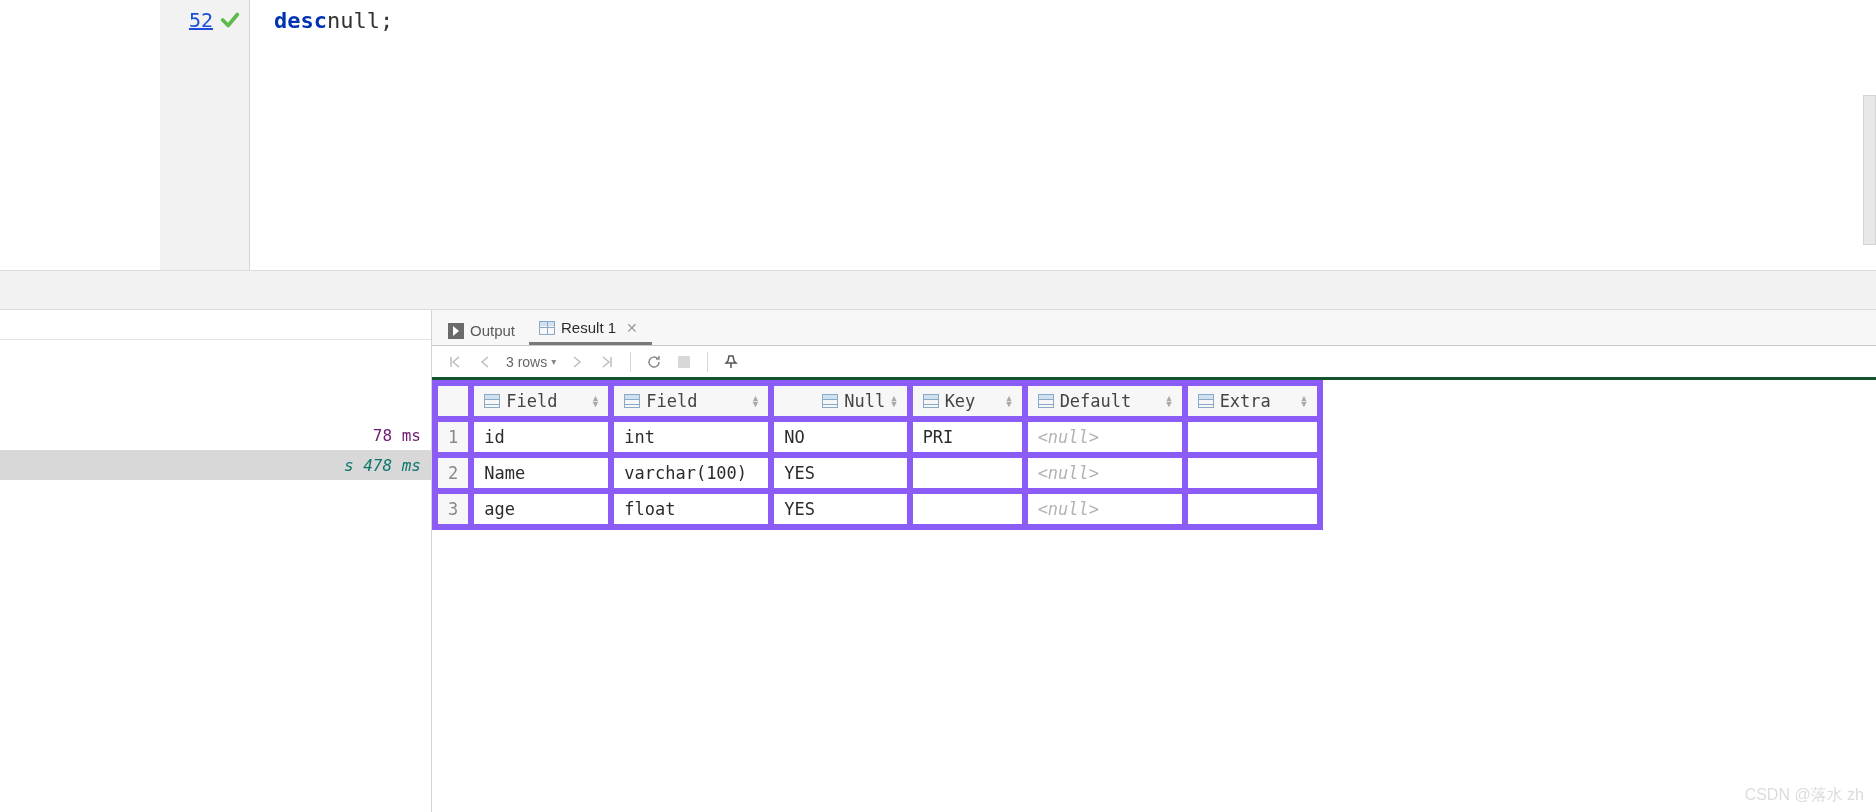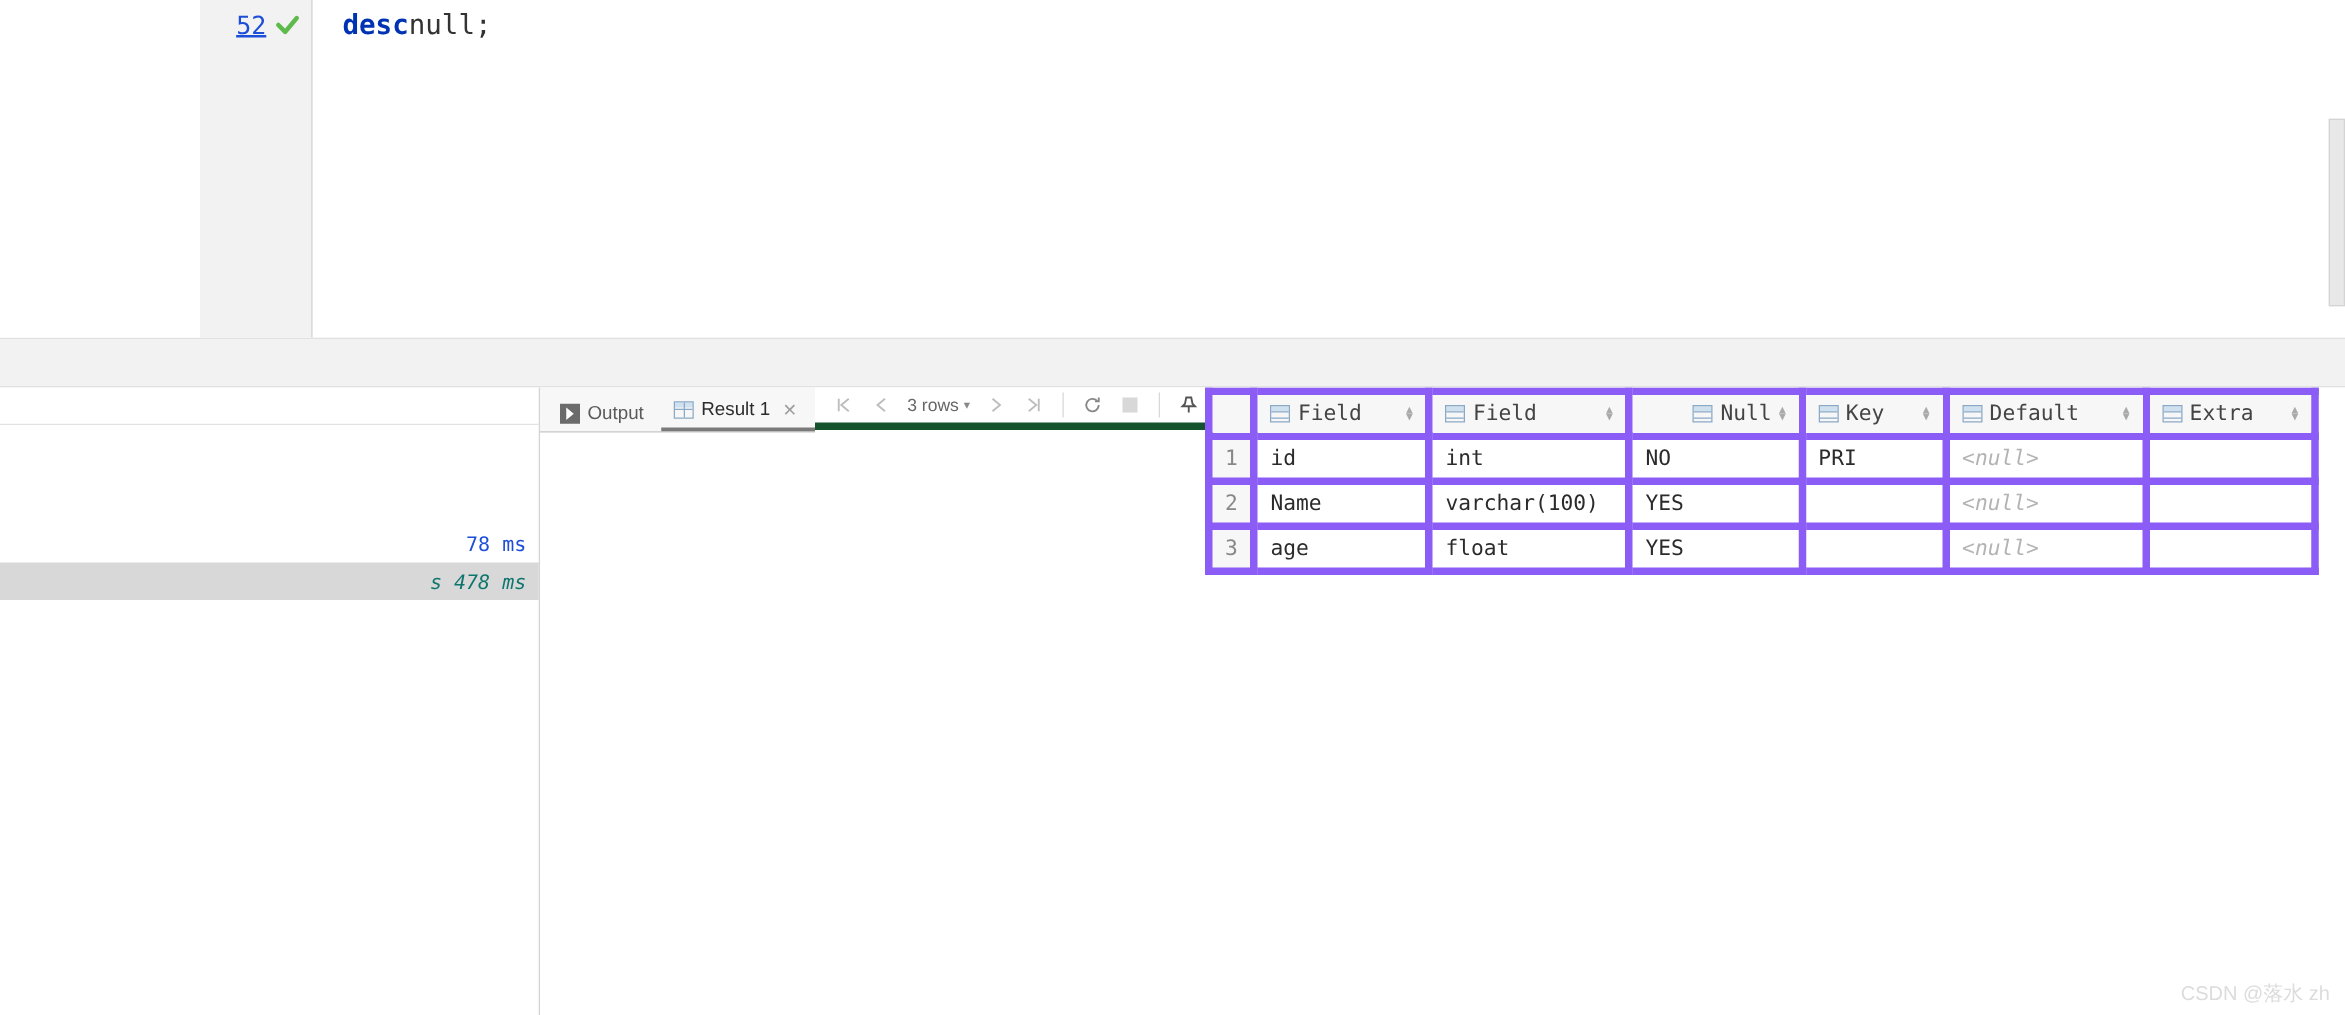--- a/index.html
+++ b/index.html
@@ -86,28 +86,28 @@
     height: 30px;
     border-bottom: 1px solid #e2e2e2;
   }
   .history-list { padding-top: 80px; font-size:16px; }
   .history-item {
     height: 30px;
     display:flex;
     align-items:center;
     justify-content:flex-end;
     padding: 0 10px;
-    color:#1d4ed8;
+    color:#701a75;
   }
   .history-item.selected { background:#d8d8d8; color:#0f766e;font-style:italic; }
 
   .right-panel {
     flex:1;
     display:flex;
-    flex-direction:row;
+    flex-direction:column;
     background:#ffffff;
   }
 
   
   .tabs-row {
     height: 36px;
     display:flex;
     align-items:flex-end;
     background:#f7f7f7;
     border-bottom: 1px solid #c8c8c8;
@@ -137,21 +137,21 @@
     content:""; position:absolute; left:5px; top:3px;
     border-left:6px solid #fff; border-top:5px solid transparent; border-bottom:5px solid transparent;
   }
 
   
   .toolbar-row {
     height: 34px;
     display:flex;
     align-items:center;
     background:#ffffff;
-    border-bottom:6px solid #14532d;
+    border-bottom:3px solid #14532d;
     padding-left:10px;
     gap:4px;
     color:#777;
     font-family: -apple-system, "Segoe UI", sans-serif;
   }
   .tb-btn {
     width:26px; height:26px; display:flex; align-items:center; justify-content:center; color:#888;
   }
   .tb-btn svg { stroke:#888; }
   .tb-btn.disabled { opacity:0.55; }

